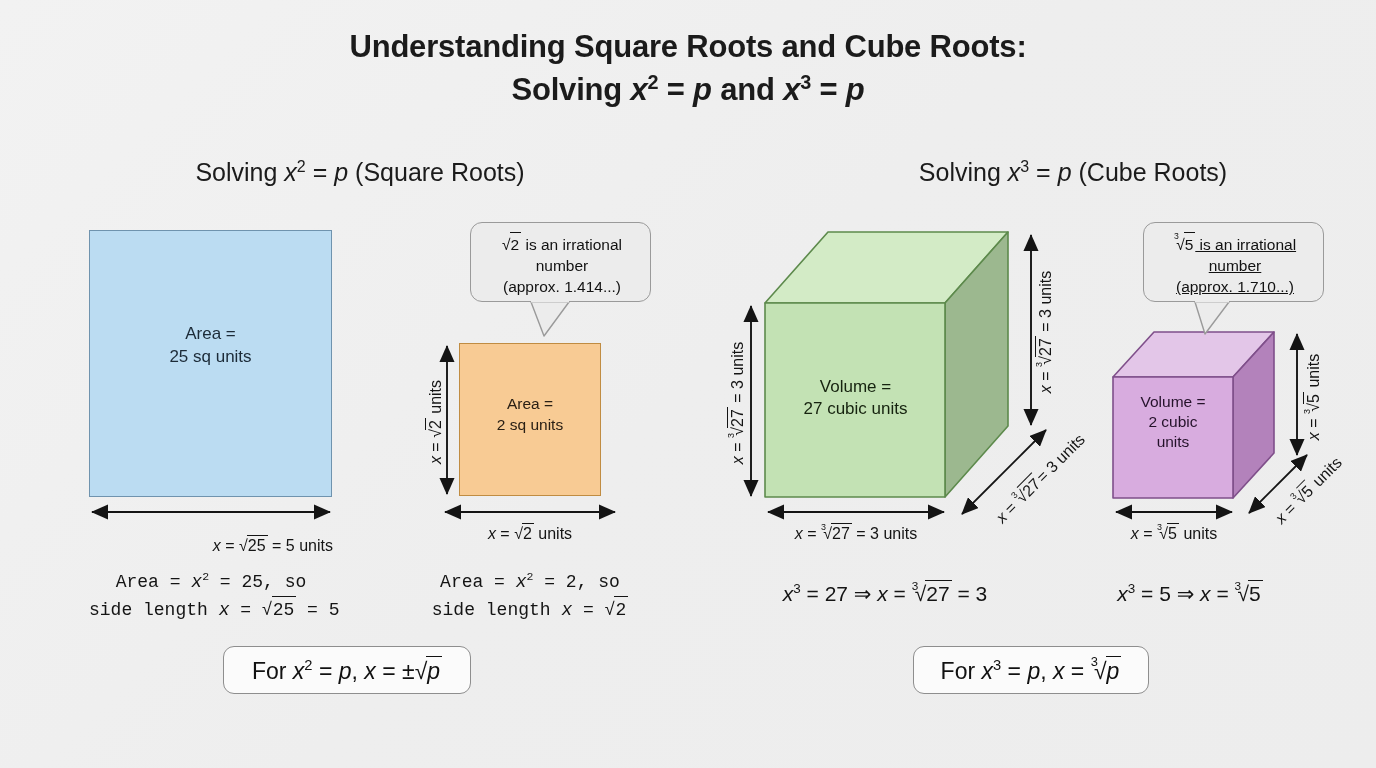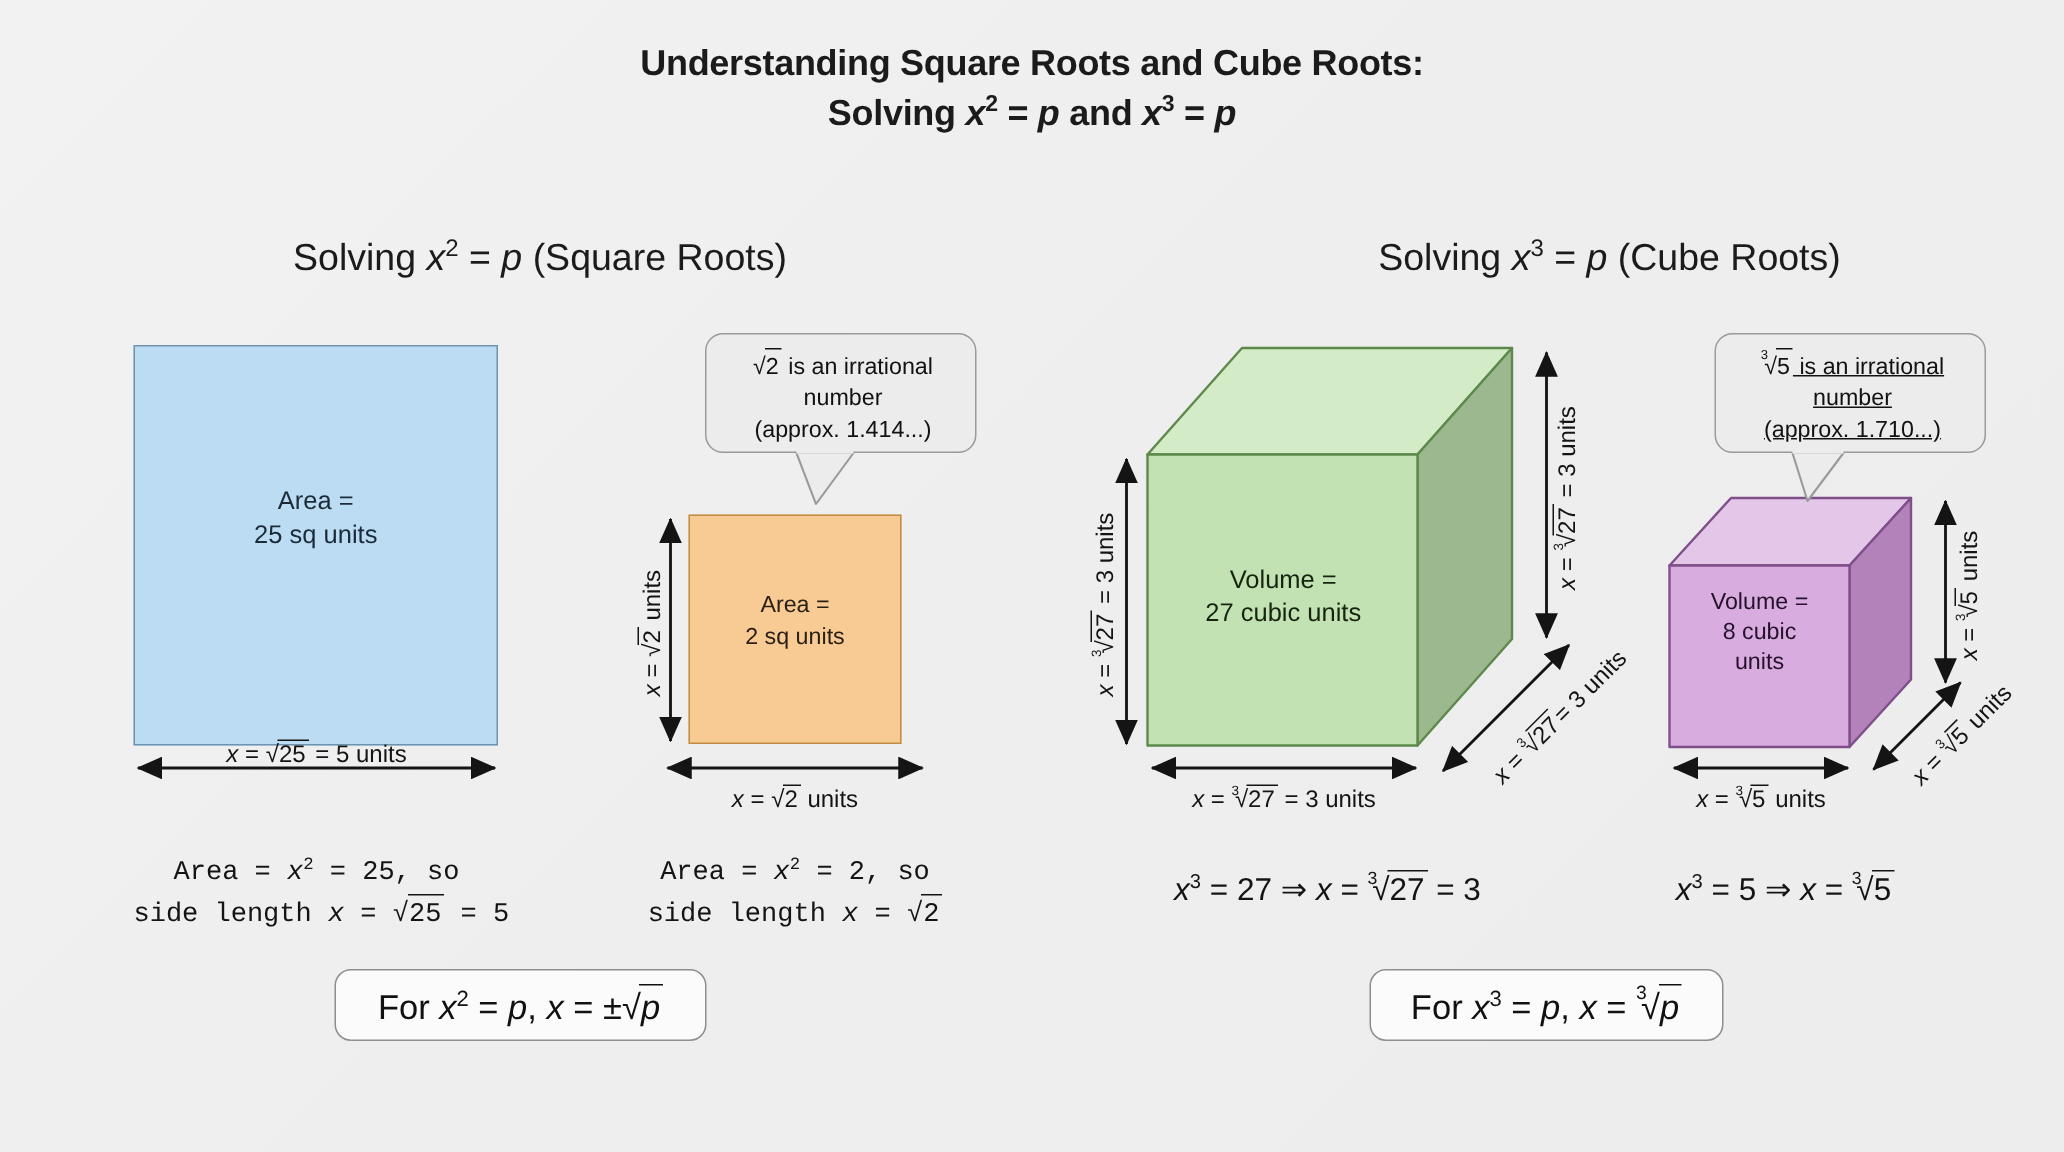--- a/index.html
+++ b/index.html
@@ -20,21 +20,21 @@
     inset: 0;
     background: linear-gradient(135deg, #f2f2f2 0%, #eeeeee 50%, #ededed 100%);
   }
 
   
   .title {
     position: absolute;
     left: 0; right: 0;
     top: 26px;
     text-align: center;
-    font-size: 24px;
+    font-size: 31px;
     font-weight: bold;
     line-height: 1.38;
     color: #1b1b1b;
     letter-spacing: -0.2px;
   }
   .section-head {
     position: absolute;
     top: 158px;
     text-align: center;
     font-size: 25px;
@@ -197,21 +197,21 @@
         <marker id="ah" markerWidth="9" markerHeight="8" refX="8.5" refY="4" orient="auto">
           <path d="M0,0 L9,4 L0,8 z" fill="#141414"></path>
         </marker>
         <marker id="ah-s" markerWidth="9" markerHeight="8" refX="0.5" refY="4" orient="auto">
           <path d="M9,0 L0,4 L9,8 z" fill="#141414"></path>
         </marker>
       </defs>
       <line x1="3" y1="7" x2="241" y2="7" stroke="#141414" stroke-width="1.9" marker-start="url(#ah-s)" marker-end="url(#ah)"></line>
     </svg>
   </div>
-  <div class="dim-text" style="left:89px; top:493px; width:244px; text-align:center;">
+  <div class="dim-text" style="left:89px; top:535px; width:244px; text-align:right;">
     <span class="mi">x</span> = <span class="radical"><span class="sign">√</span><span class="rad-body">25</span></span> = 5 units
   </div>
 
   <div class="caption" style="left:89px; top:570px; width:244px;">
     <div>Area = <span class="mi">x</span><sup>2</sup> = 25, so</div>
     <div>side length <span class="mi">x</span> = <span class="radical"><span class="sign">√</span><span class="rad-body">25</span></span> = 5</div>
   </div>
 
   <div class="square-shape" id="square-orange">
     <div>
@@ -315,21 +315,21 @@
   </div>
 
   <div class="cube" style="left:1108px; top:326px;">
     <svg width="180" height="180" viewBox="0 0 180 180">
       <polygon points="5,51 46,6 166,6 125,51" fill="#e3c6e8" stroke="#7f4f8a" stroke-width="1.6" stroke-linejoin="round"></polygon>
       <polygon points="125,51 166,6 166,127 125,172" fill="#b382bb" stroke="#7f4f8a" stroke-width="1.6" stroke-linejoin="round"></polygon>
       <rect x="5" y="51" width="120" height="121" fill="#d8acdf" stroke="#7f4f8a" stroke-width="1.6" stroke-linejoin="round"></rect>
     </svg>
     <div class="cube-label" style="left:8px; top:66px; width:114px; font-size:15.5px; color:#24122a;">
       <div>Volume =</div>
-      <div>8 cubic</div>
+      <div>2 cubic</div>
       <div>units</div>
     </div>
   </div>
 
   <div class="dim" style="left:1290px; top:331px;">
     <svg width="14" height="127" viewBox="0 0 14 127">
       <line x1="7" y1="3" x2="7" y2="124" stroke="#141414" stroke-width="1.9" marker-start="url(#ah-s)" marker-end="url(#ah)"></line>
     </svg>
   </div>
   <div class="dim-text vert" style="left:1233px; top:387px; width:160px; text-align:center;">

